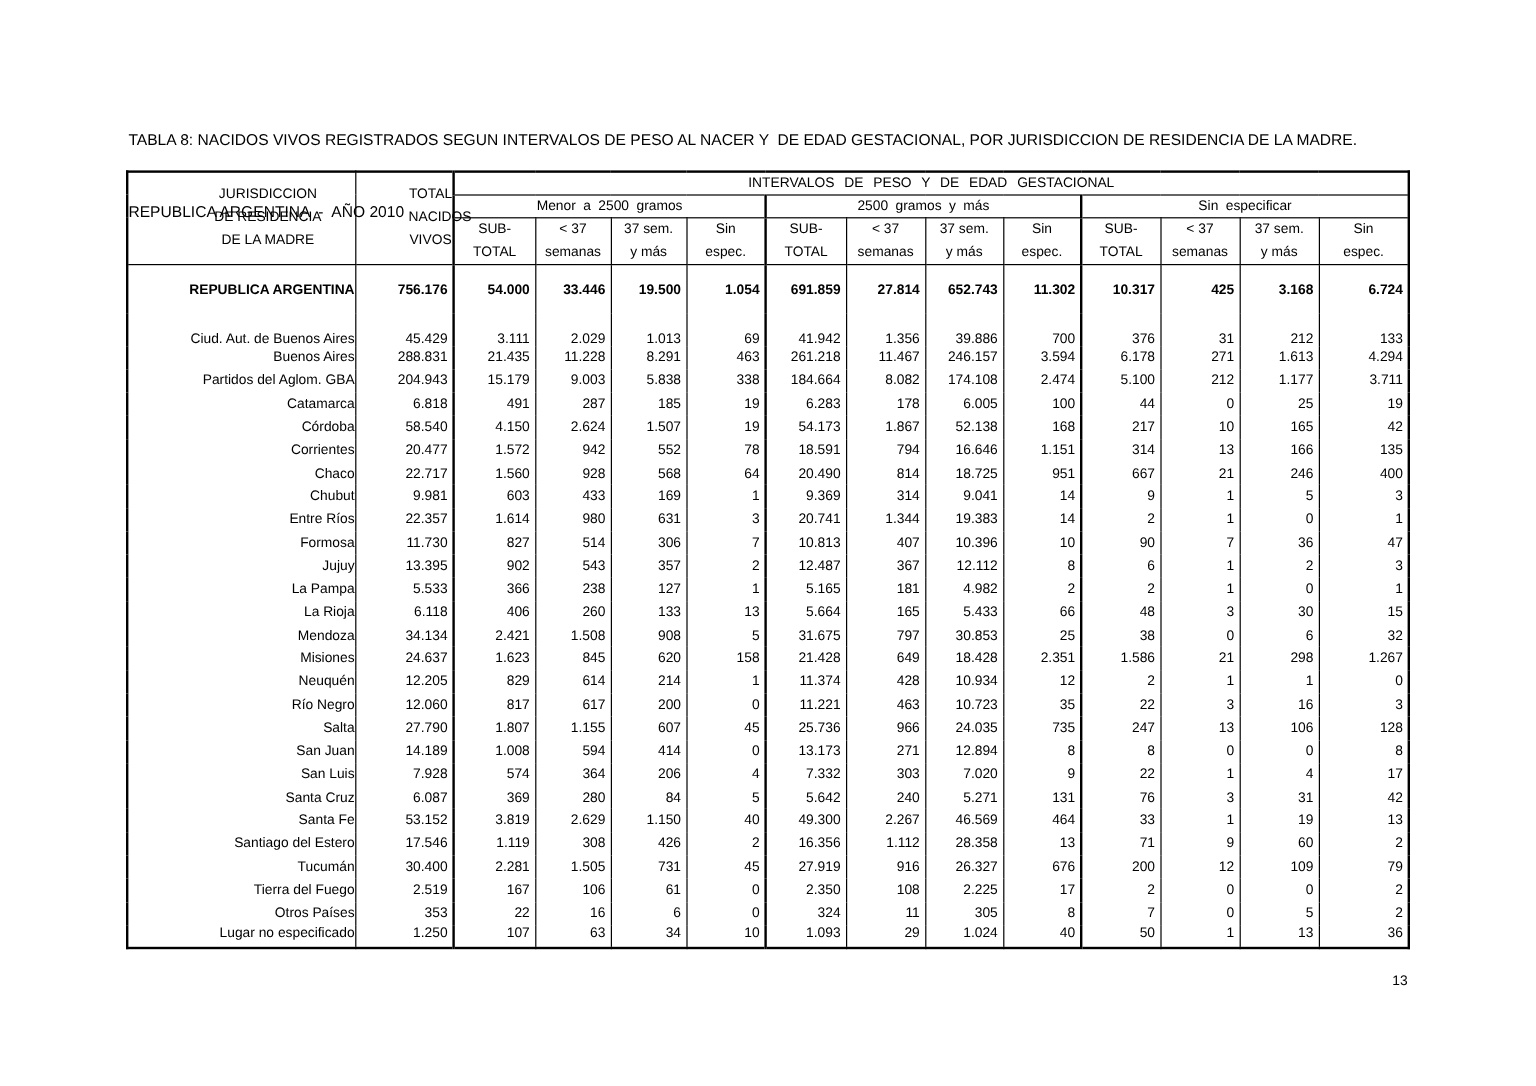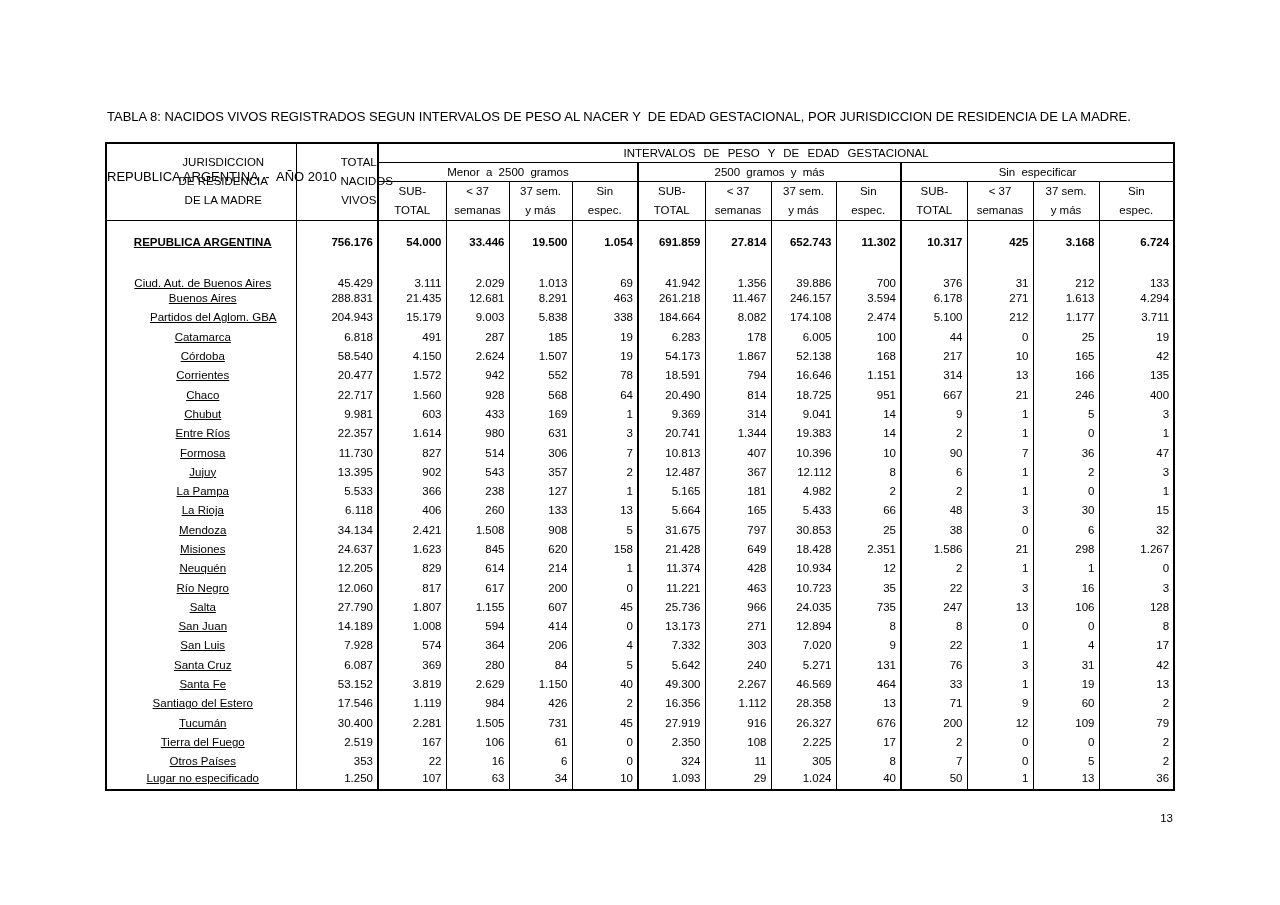--- a/index.html
+++ b/index.html
@@ -36,23 +36,23 @@
   th.h-group { height: 19px; word-spacing: 3px; }
   th.h-sub { height: 38px; white-space: pre-line; line-height: 19px; }
   .thick-l { border-left-width: 2px !important; }
   tbody td {
     border: none;
     height: 19.3px;
     vertical-align: middle;
     font-size: 11.5px;
   }
   tbody td.name {
-    text-align: center; padding-left: 3px;
+    text-align: right; padding-left: 3px;
     border-right: 1px solid #000;
-    white-space: nowrap; overflow: hidden; text-decoration: underline;
+    white-space: nowrap; overflow: hidden;
   }
   tbody td.num {
     text-align: right; padding-right: 4px;
     border-right: 1px solid #000;
   }
   tbody td.thick-r { border-right-width: 2px; }
   tbody td.last { border-right: none; padding-left: 17px; }
   tr.first-row td { padding-top: 15px; padding-bottom: 13px; font-weight: bold; }
   tr.second-row td { padding-top: 16px; }
   tr.last-row td { padding-bottom: 5px; }
@@ -159,21 +159,21 @@
     <td class="num thick-r">700</td>
     <td class="num">376</td>
     <td class="num">31</td>
     <td class="num">212</td>
     <td class="num last">133</td>
   </tr>
       <tr>
     <td class="name">Buenos Aires</td>
     <td class="num thick-r">288.831</td>
     <td class="num">21.435</td>
-    <td class="num">12.681</td>
+    <td class="num">11.228</td>
     <td class="num">8.291</td>
     <td class="num thick-r">463</td>
     <td class="num">261.218</td>
     <td class="num">11.467</td>
     <td class="num">246.157</td>
     <td class="num thick-r">3.594</td>
     <td class="num">6.178</td>
     <td class="num">271</td>
     <td class="num">1.613</td>
     <td class="num last">4.294</td>
@@ -495,21 +495,21 @@
     <td class="num thick-r">464</td>
     <td class="num">33</td>
     <td class="num">1</td>
     <td class="num">19</td>
     <td class="num last">13</td>
   </tr>
       <tr>
     <td class="name">Santiago del Estero</td>
     <td class="num thick-r">17.546</td>
     <td class="num">1.119</td>
-    <td class="num">984</td>
+    <td class="num">308</td>
     <td class="num">426</td>
     <td class="num thick-r">2</td>
     <td class="num">16.356</td>
     <td class="num">1.112</td>
     <td class="num">28.358</td>
     <td class="num thick-r">13</td>
     <td class="num">71</td>
     <td class="num">9</td>
     <td class="num">60</td>
     <td class="num last">2</td>

